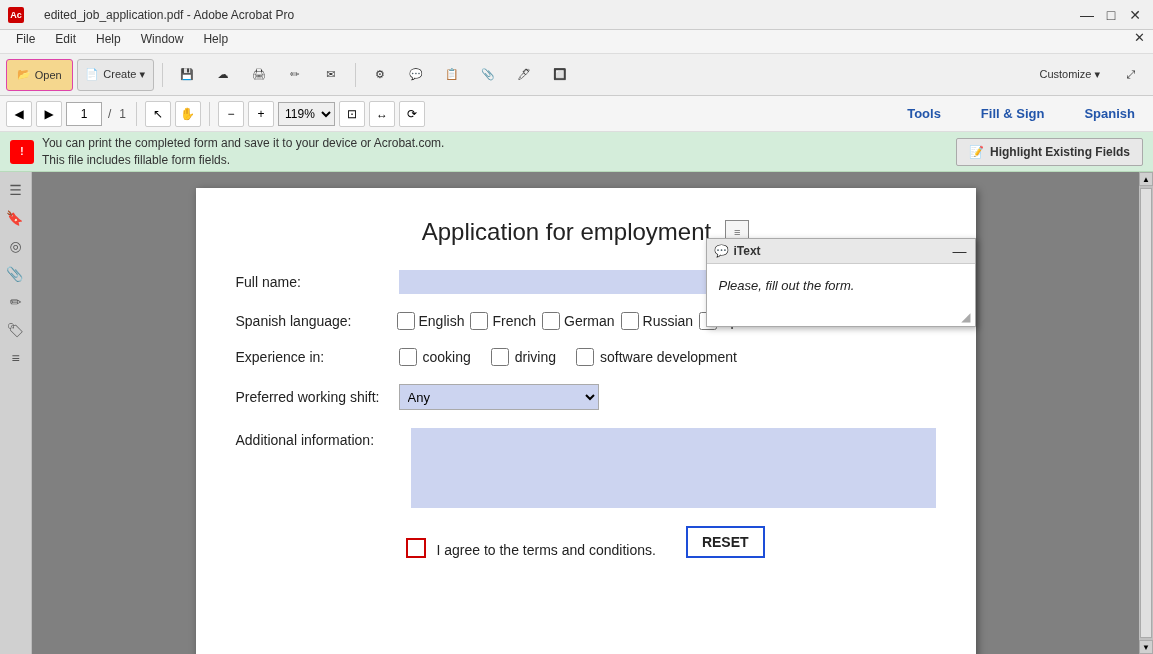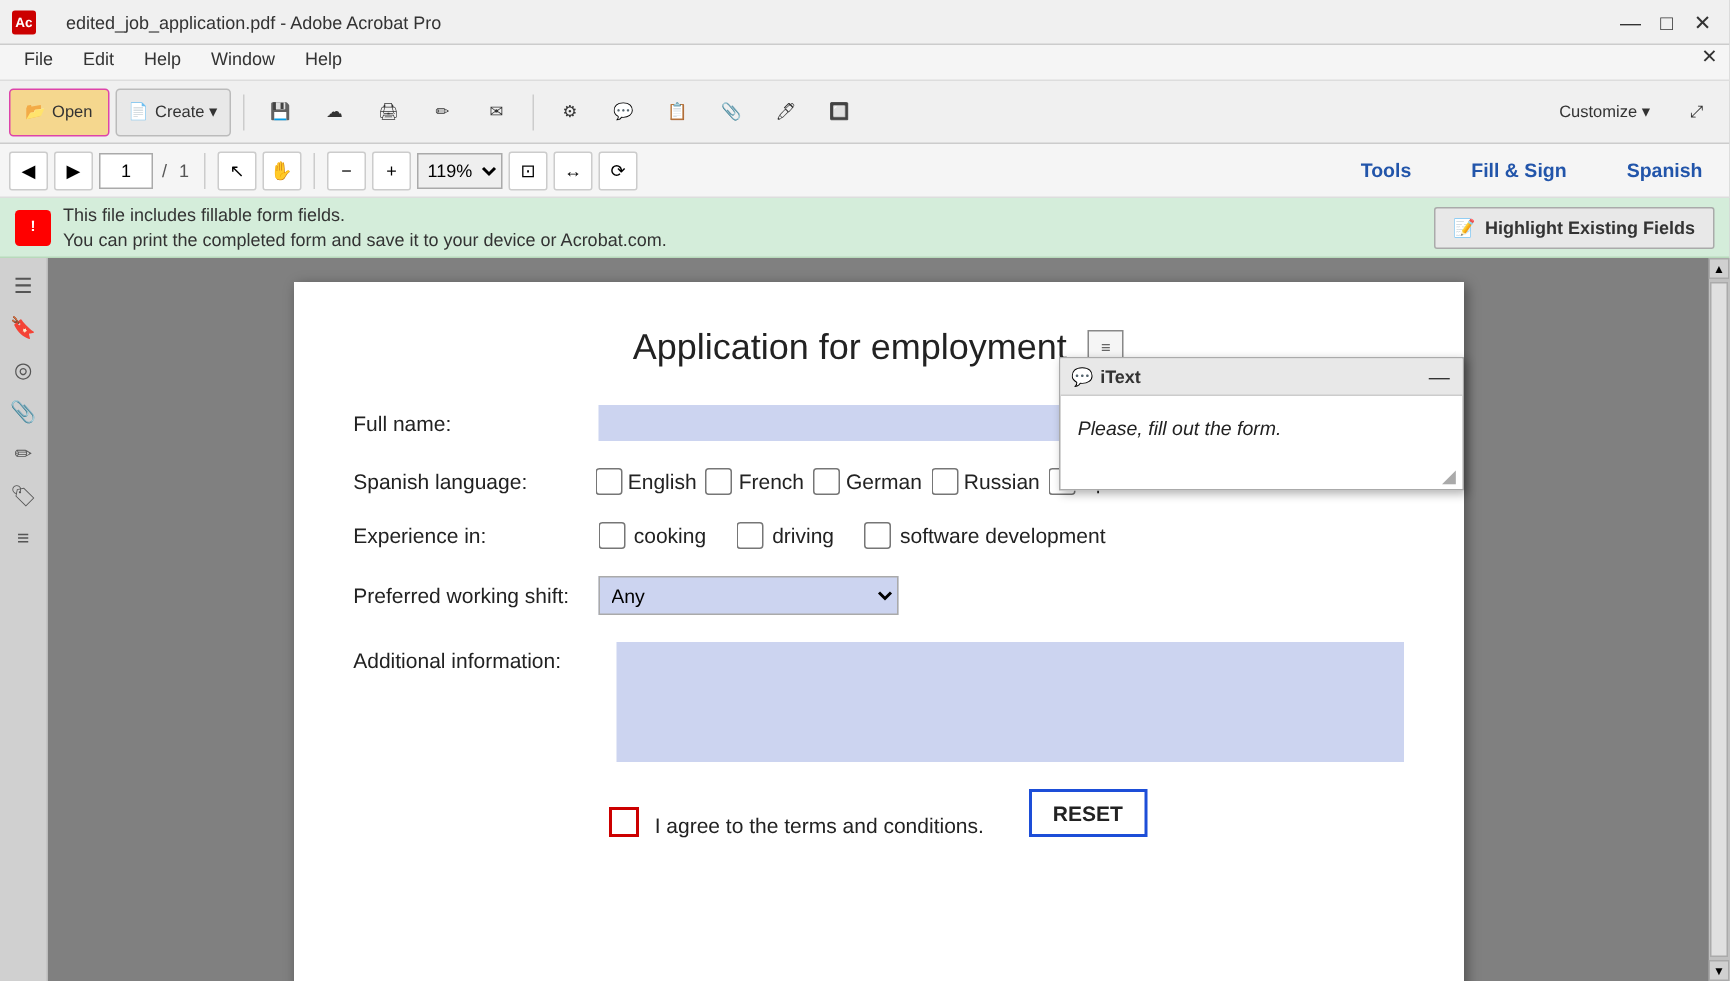--- a/index.html
+++ b/index.html
@@ -487,22 +487,22 @@
     <button class="nav-tool-btn">Fill &amp; Sign</button>
     <button class="nav-tool-btn">Spanish</button>
   </div>
 </div>
 
 <div class="info-bar">
   <div class="info-icon">
     <span>!</span>
   </div>
   <div class="info-text">
+    <div>You can print the completed form and save it to your device or Acrobat.com.</div>
     <div>This file includes fillable form fields.</div>
-    <div>You can print the completed form and save it to your device or Acrobat.com.</div>
   </div>
   <button class="highlight-btn">
     <span>📝</span>
     <span>Highlight Existing Fields</span>
   </button>
 </div>
 
 <div class="main-area">
 
   <div class="left-sidebar">

